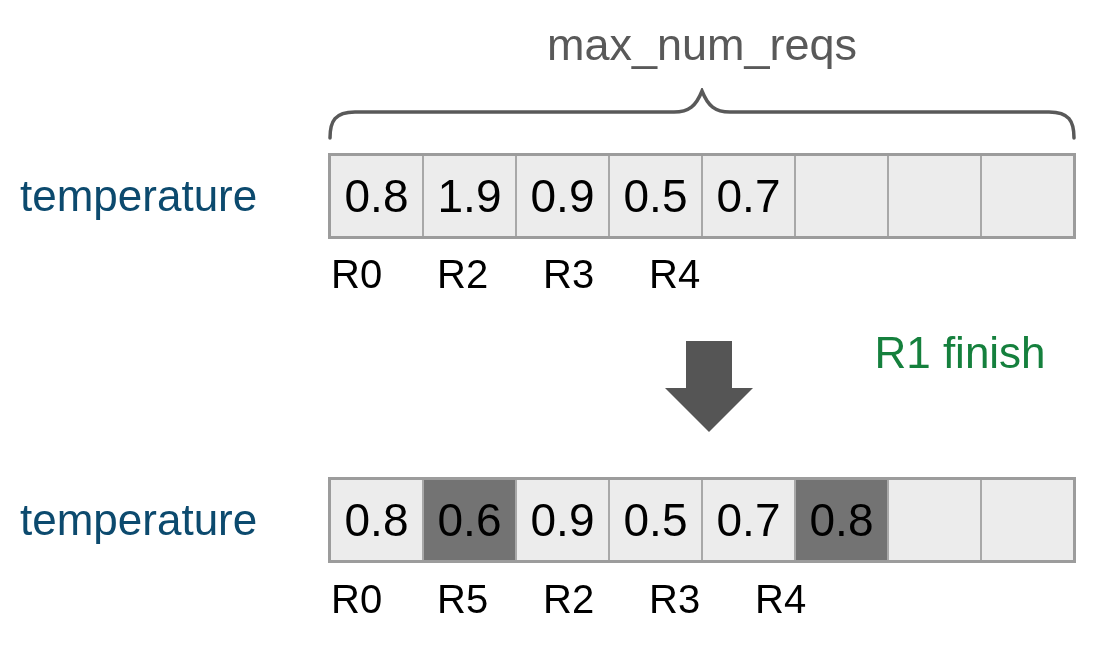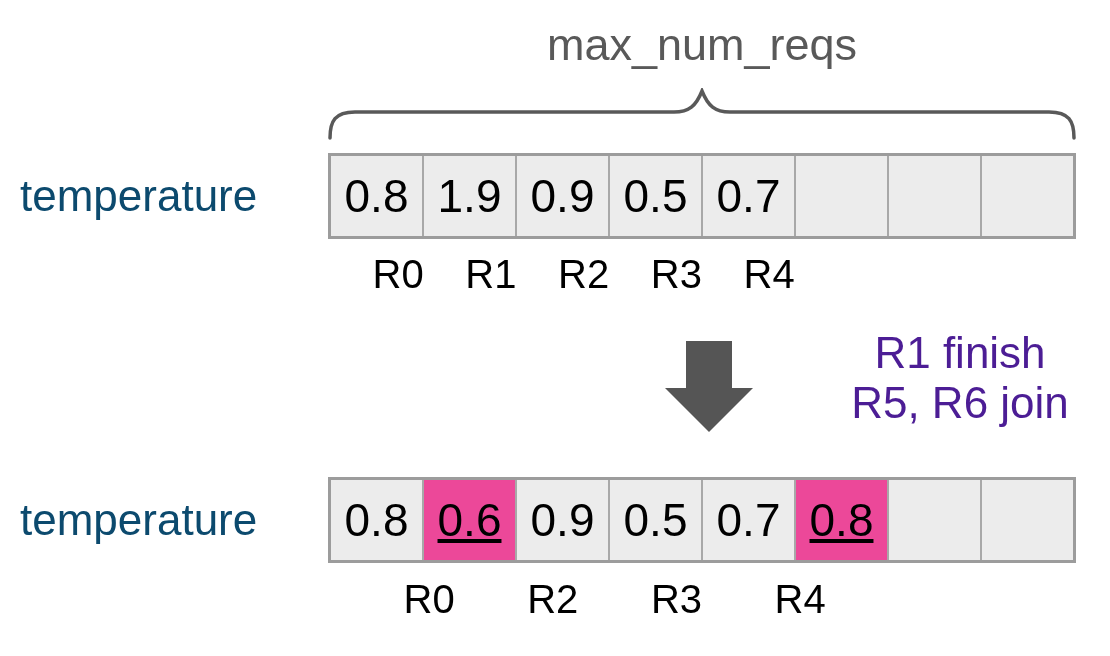--- a/index.html
+++ b/index.html
@@ -32,47 +32,47 @@
     position:absolute;left:328px;width:742px;height:80px;
     border:3px solid #9c9c9c;display:flex;background:#ececec;
   }
   .array.top-array{top:153px;}
   .array.bottom-array{top:477px;}
   .cell{
     flex:1 1 0;height:80px;display:flex;align-items:center;justify-content:center;
     font-size:46px;color:#000000;background:#ececec;
   }
   .cell:not(:last-child){border-right:2px solid #a8a8a8;}
-  .cell.pink{background:#ec4899;text-decoration:underline;}
+  .cell.pink{background:#737373;}
 
   
   .labels{
     position:absolute;left:331px;width:742px;height:48px;display:flex;
   }
   .labels span{
-    flex:1 1 0;text-align:right;font-size:40px;line-height:48px;color:#000000;
+    flex:1 1 0;text-align:left;font-size:40px;line-height:48px;color:#000000;
     white-space:nowrap;
   }
   .labels.top-labels{top:250px;}
   .labels.bottom-labels{top:575px;}
 
   
   .arrow-shaft{
     position:absolute;left:686px;top:341px;width:46px;height:48px;background:#555555;
   }
   .arrow-head{
     position:absolute;left:665px;top:388px;width:0;height:0;
     border-left:44px solid transparent;border-right:44px solid transparent;
     border-top:44px solid #555555;
   }
 
   
   .transition-text{
     position:absolute;left:810px;top:328px;width:300px;
-    text-align:center;font-size:44px;line-height:50px;color:#4c1d95;
+    text-align:center;font-size:44px;line-height:50px;color:#15803d;
     white-space:nowrap;
   }
 </style>
 </head>
 <body>
 
 <div class="canvas">
 
   <div class="brace-label">max_num_reqs</div>
 
@@ -88,52 +88,51 @@
     <div class="cell">0.9</div>
     <div class="cell">0.5</div>
     <div class="cell">0.7</div>
     <div class="cell"></div>
     <div class="cell"></div>
     <div class="cell"></div>
   </div>
 
   <div class="labels top-labels">
     <span>R0</span>
-    <span>R1</span>
     <span>R2</span>
     <span>R3</span>
     <span>R4</span>
     <span></span>
     <span></span>
     <span></span>
   </div>
 
   <div class="arrow-shaft"></div>
   <div class="arrow-head"></div>
 
   <div class="transition-text">
     <div>R1 finish</div>
-    <div>R5, R6 join</div>
   </div>
 
   <div class="row-label bottom">temperature</div>
 
   <div class="array bottom-array">
     <div class="cell">0.8</div>
     <div class="cell pink">0.6</div>
     <div class="cell">0.9</div>
     <div class="cell">0.5</div>
     <div class="cell">0.7</div>
     <div class="cell pink">0.8</div>
     <div class="cell"></div>
     <div class="cell"></div>
   </div>
 
   <div class="labels bottom-labels">
     <span>R0</span>
+    <span>R5</span>
     <span>R2</span>
     <span>R3</span>
     <span>R4</span>
     <span></span>
     <span></span>
   </div>
 
 </div>
 
 </body></html>

